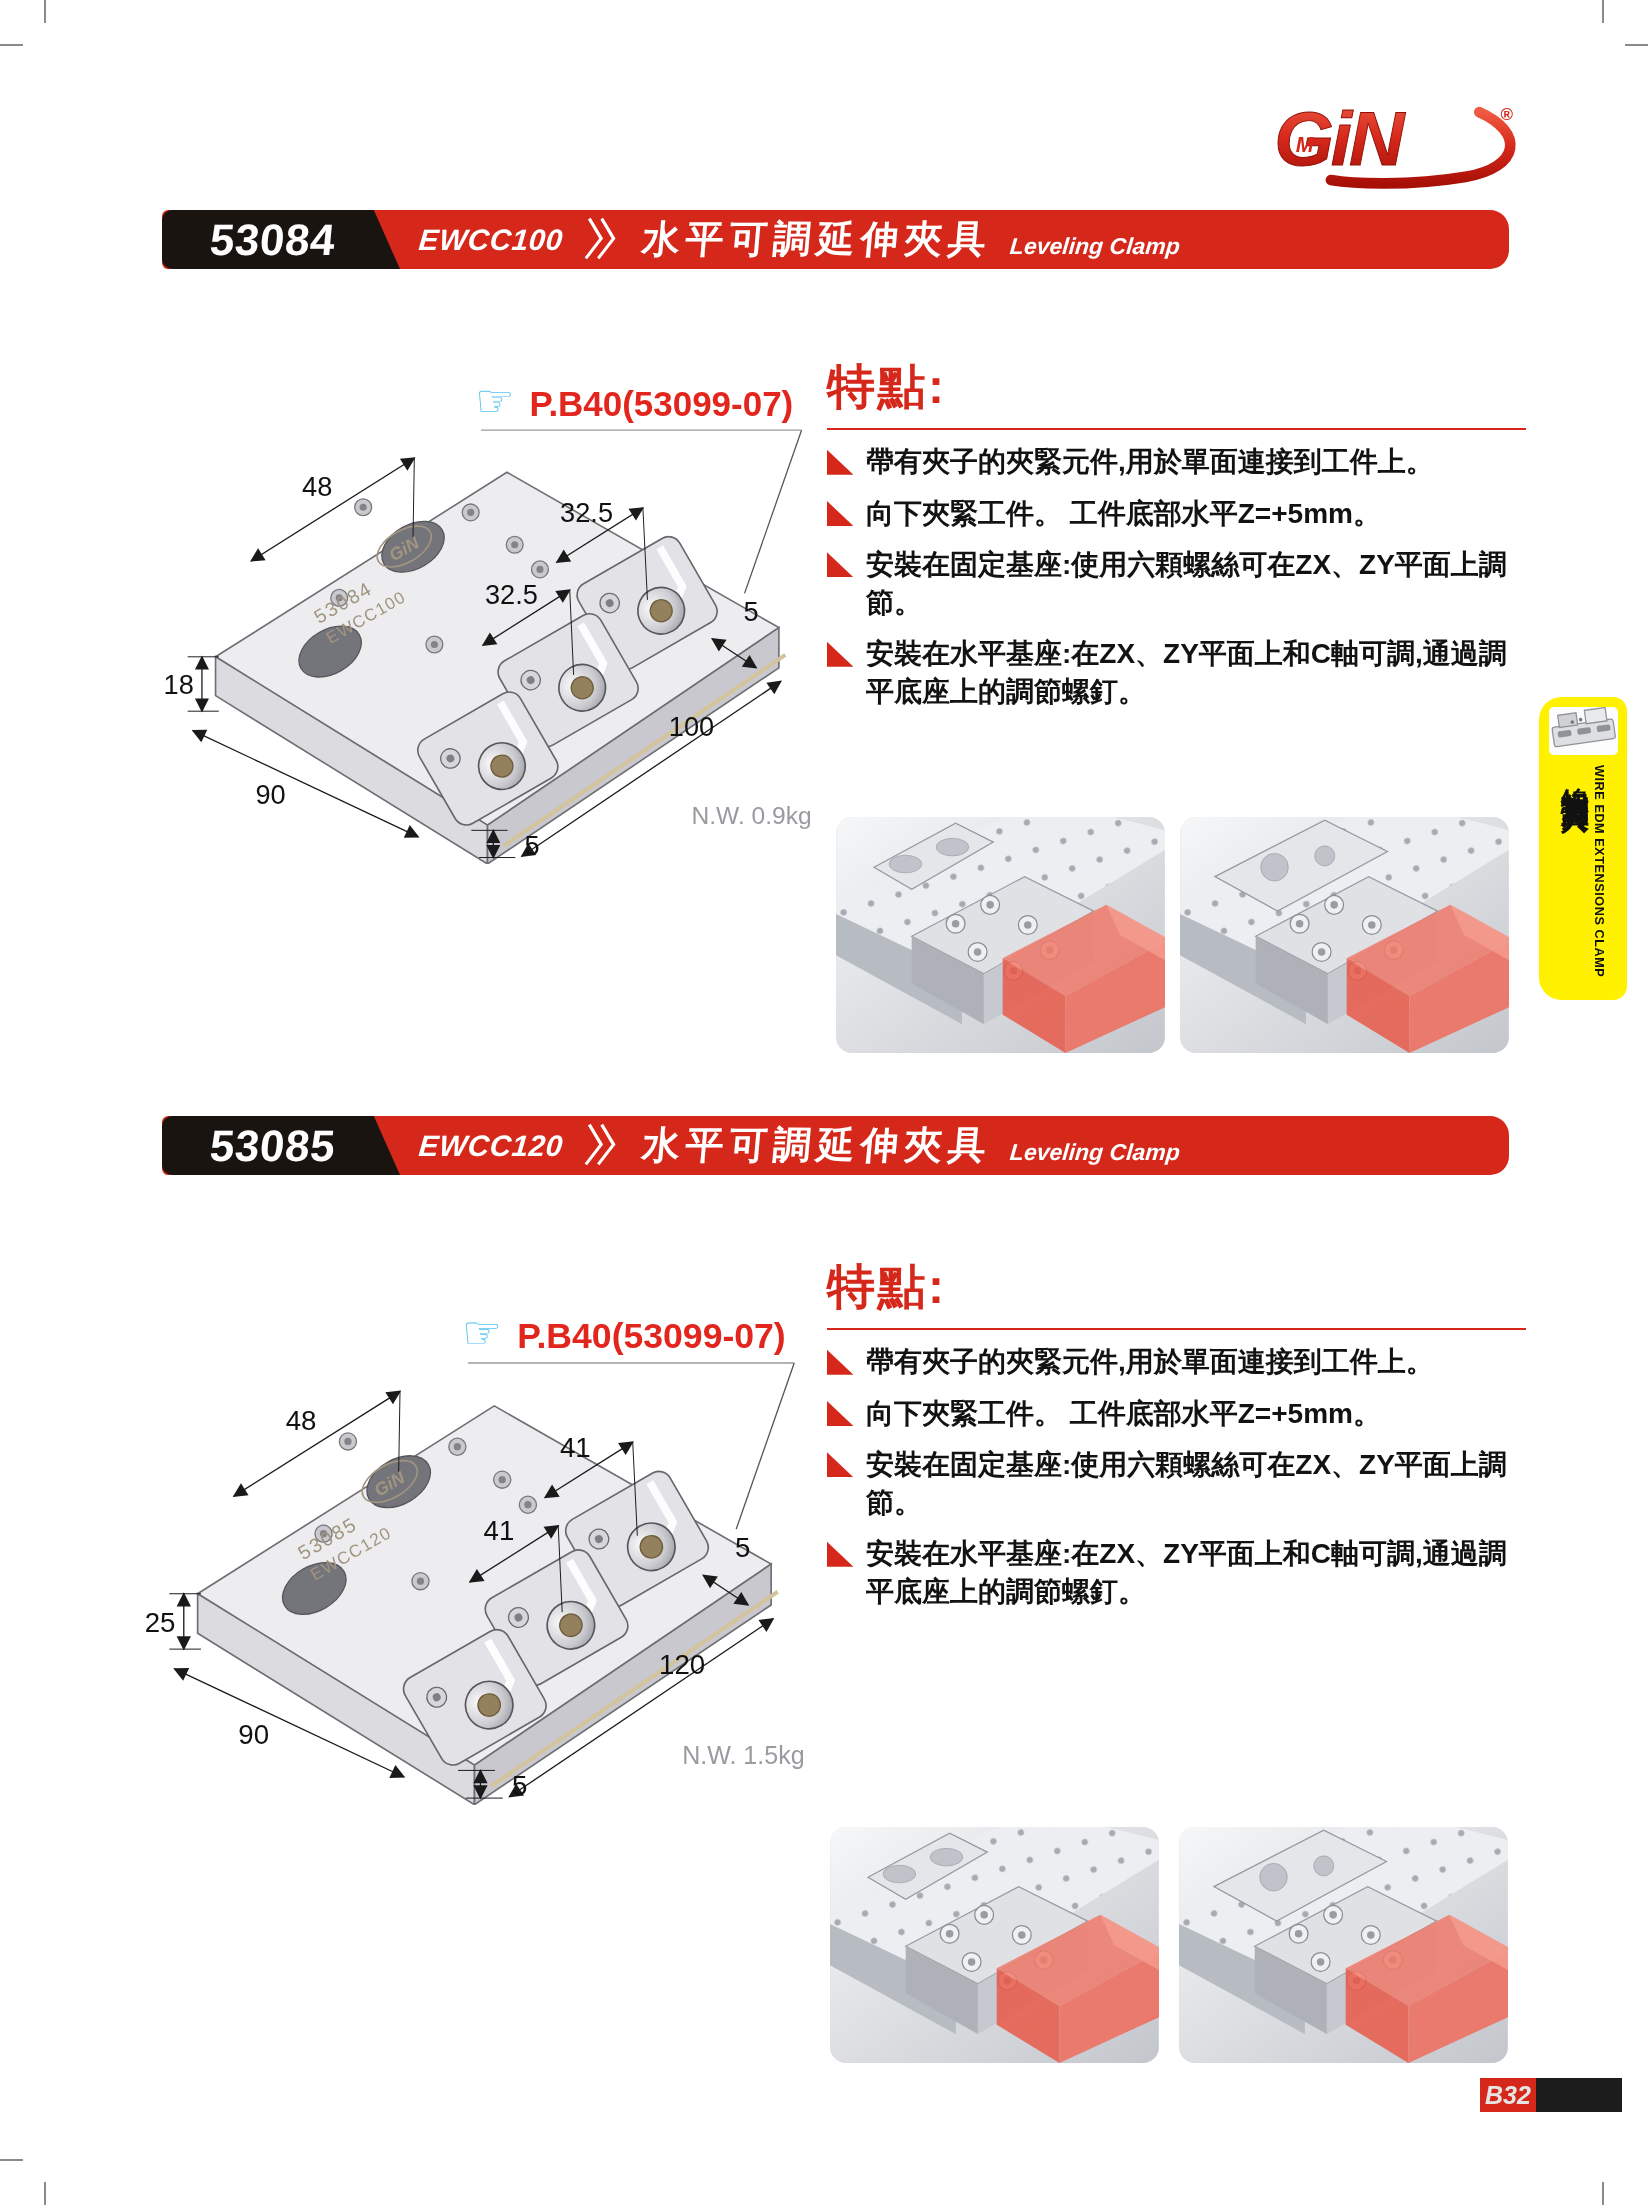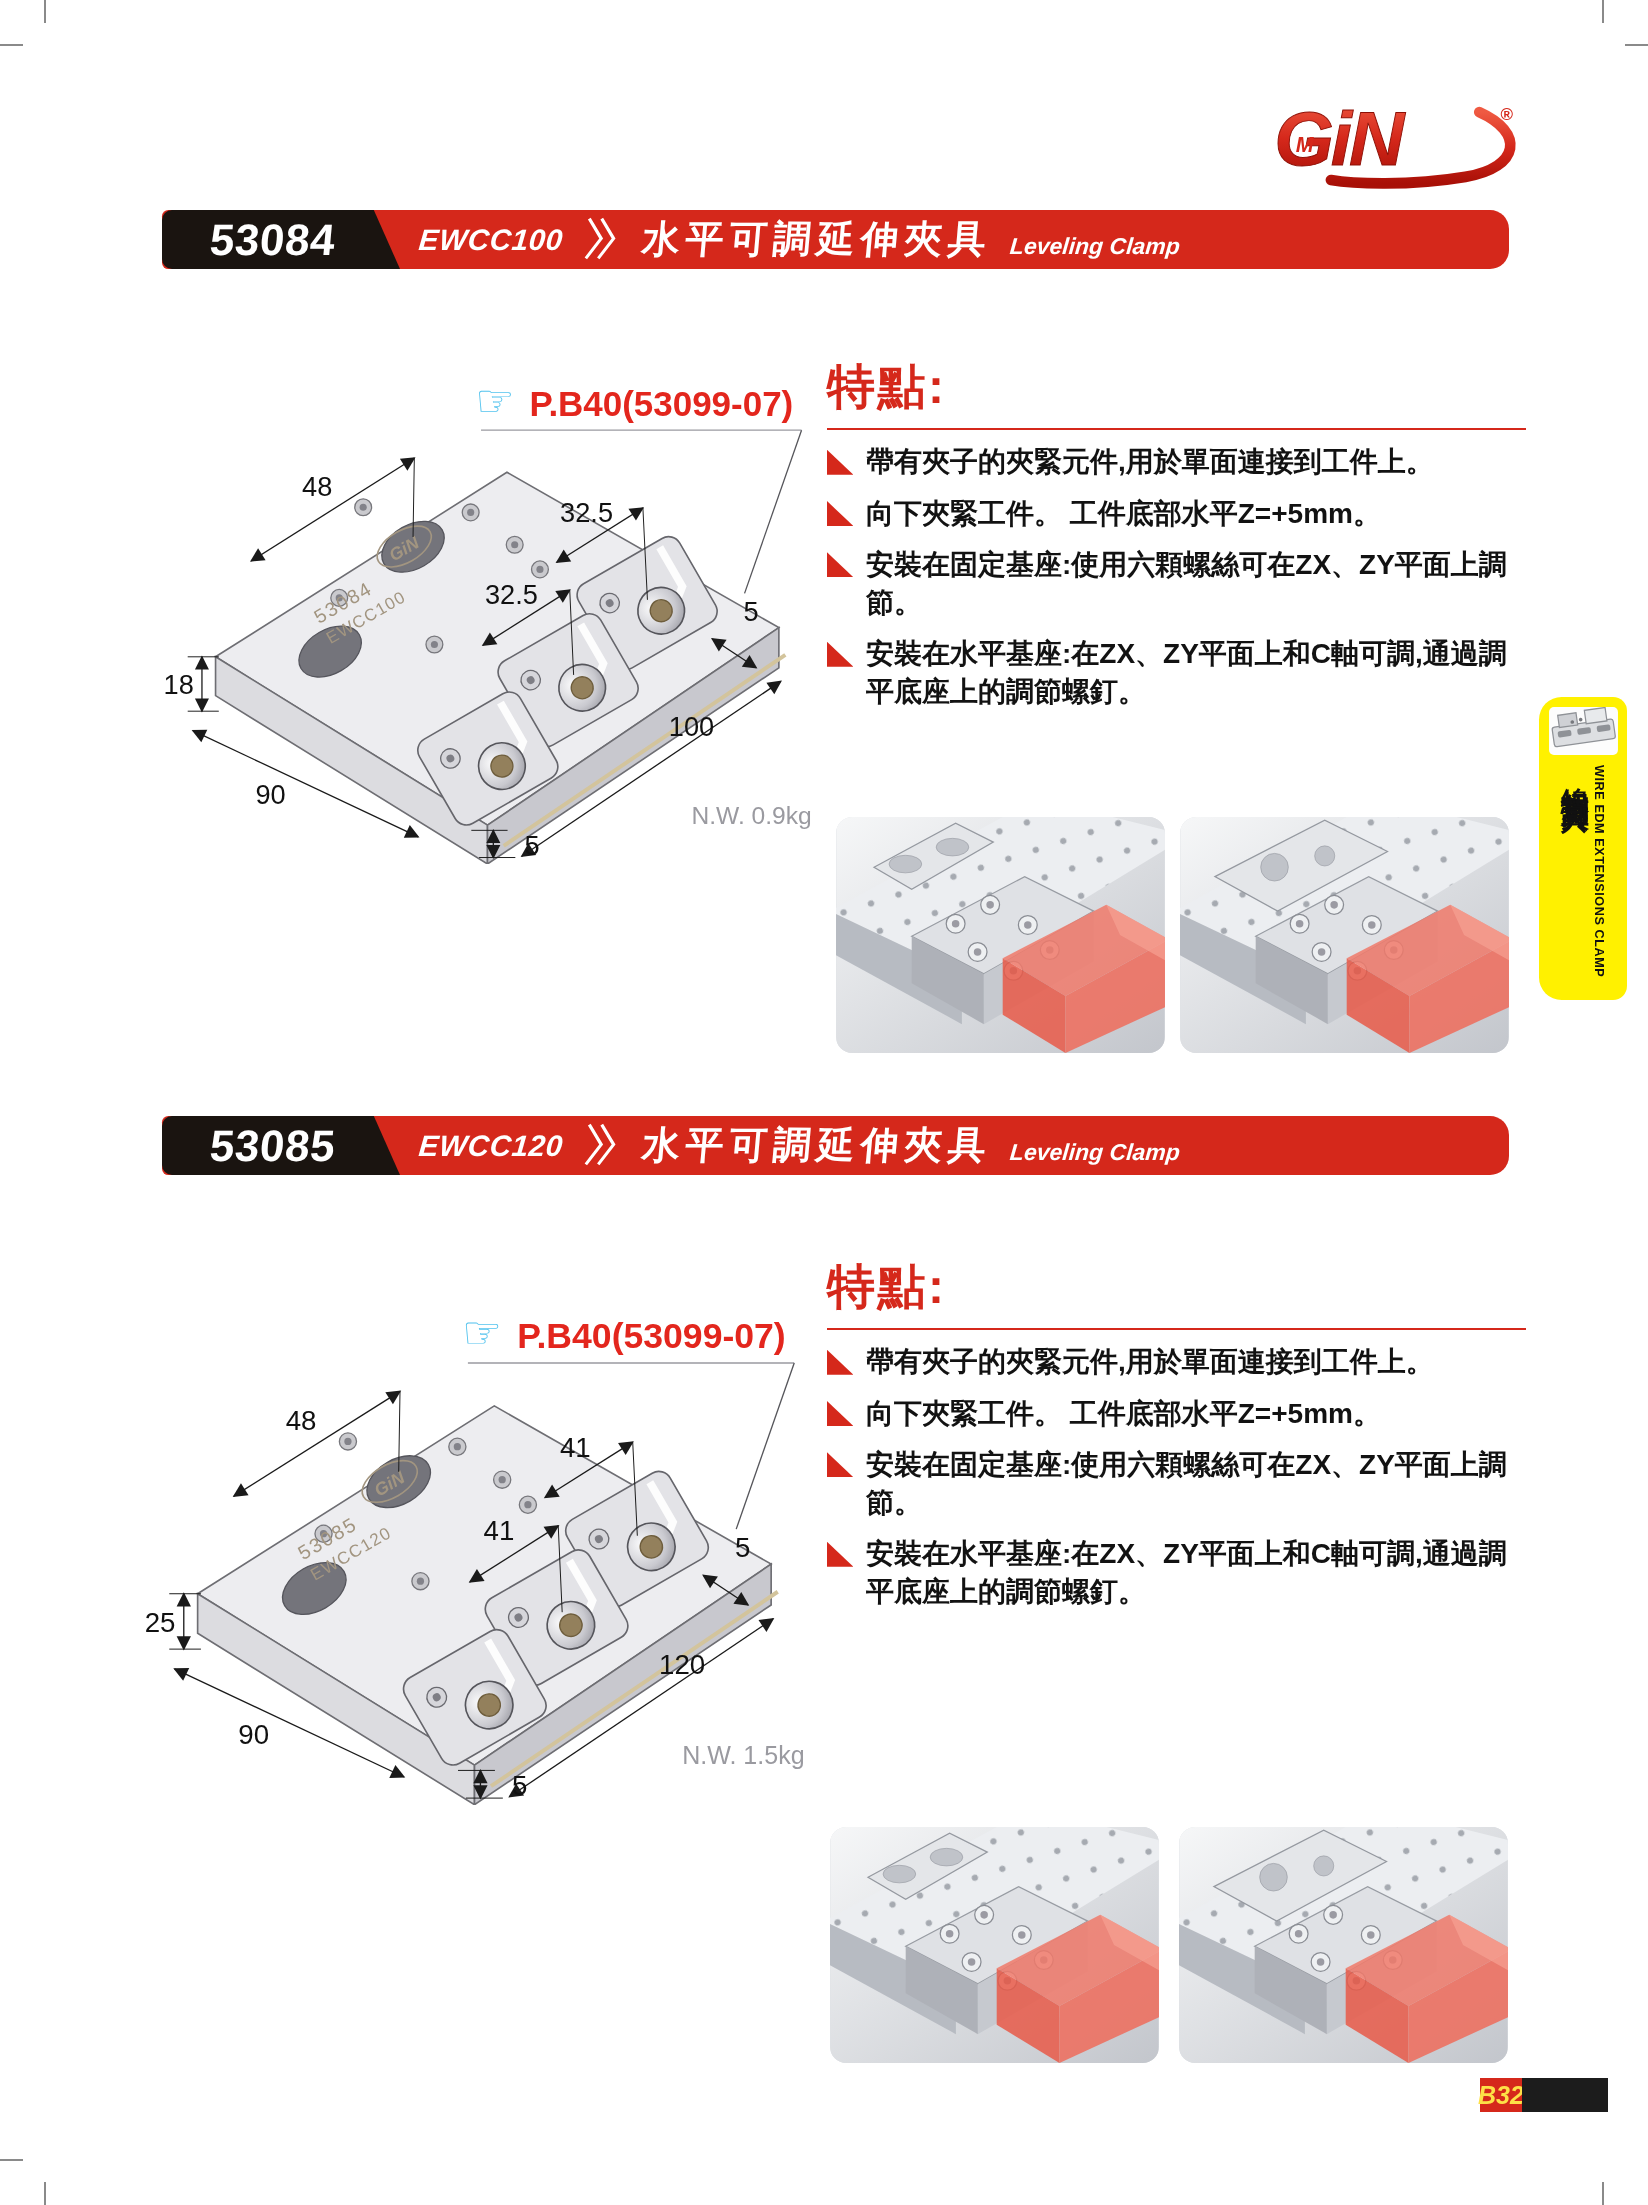--- a/index.html
+++ b/index.html
@@ -61,21 +61,21 @@
   }
   .tab-img{width:69px;height:48px;}
   .tab-text{display:flex;flex-direction:row;align-items:flex-start;margin-top:10px;}
   .tab-cjk{writing-mode:vertical-rl;text-orientation:upright;font-size:28px;font-weight:bold;
            letter-spacing:3.1px;color:#111;line-height:1;}
   .tab-en{writing-mode:vertical-rl;font-size:12.6px;font-weight:bold;color:#111;margin-left:3.1px;
           letter-spacing:0.6px;white-space:nowrap;}
 
   
   .pagebadge{position:absolute;left:1480px;top:2078px;display:flex;}
-  .pb-red{width:42px;height:34px;background:var(--red);color:#fde047;font-weight:bold;font-size:25px;
+  .pb-red{width:56px;height:34px;background:var(--red);color:#e5e5e5;font-weight:bold;font-size:25px;
           display:flex;align-items:center;justify-content:center;font-style:italic;}
   .pb-black{width:86px;height:34px;background:#1c1c1c;}
 
   .dim-label{font-size:42px;fill:#111;font-family:"Liberation Sans","DejaVu Sans",sans-serif;}
   .nw-label{font-size:38px;fill:#9a9aa0;font-family:"Liberation Sans","DejaVu Sans",sans-serif;}
   .ref-label{font-size:54px;font-weight:bold;fill:#e3261d;font-family:"Liberation Sans","DejaVu Sans",sans-serif;}
   .engrave{fill:#a29580;font-family:"Liberation Sans","DejaVu Sans",sans-serif;}
 </style>
 </head>
 <body>

